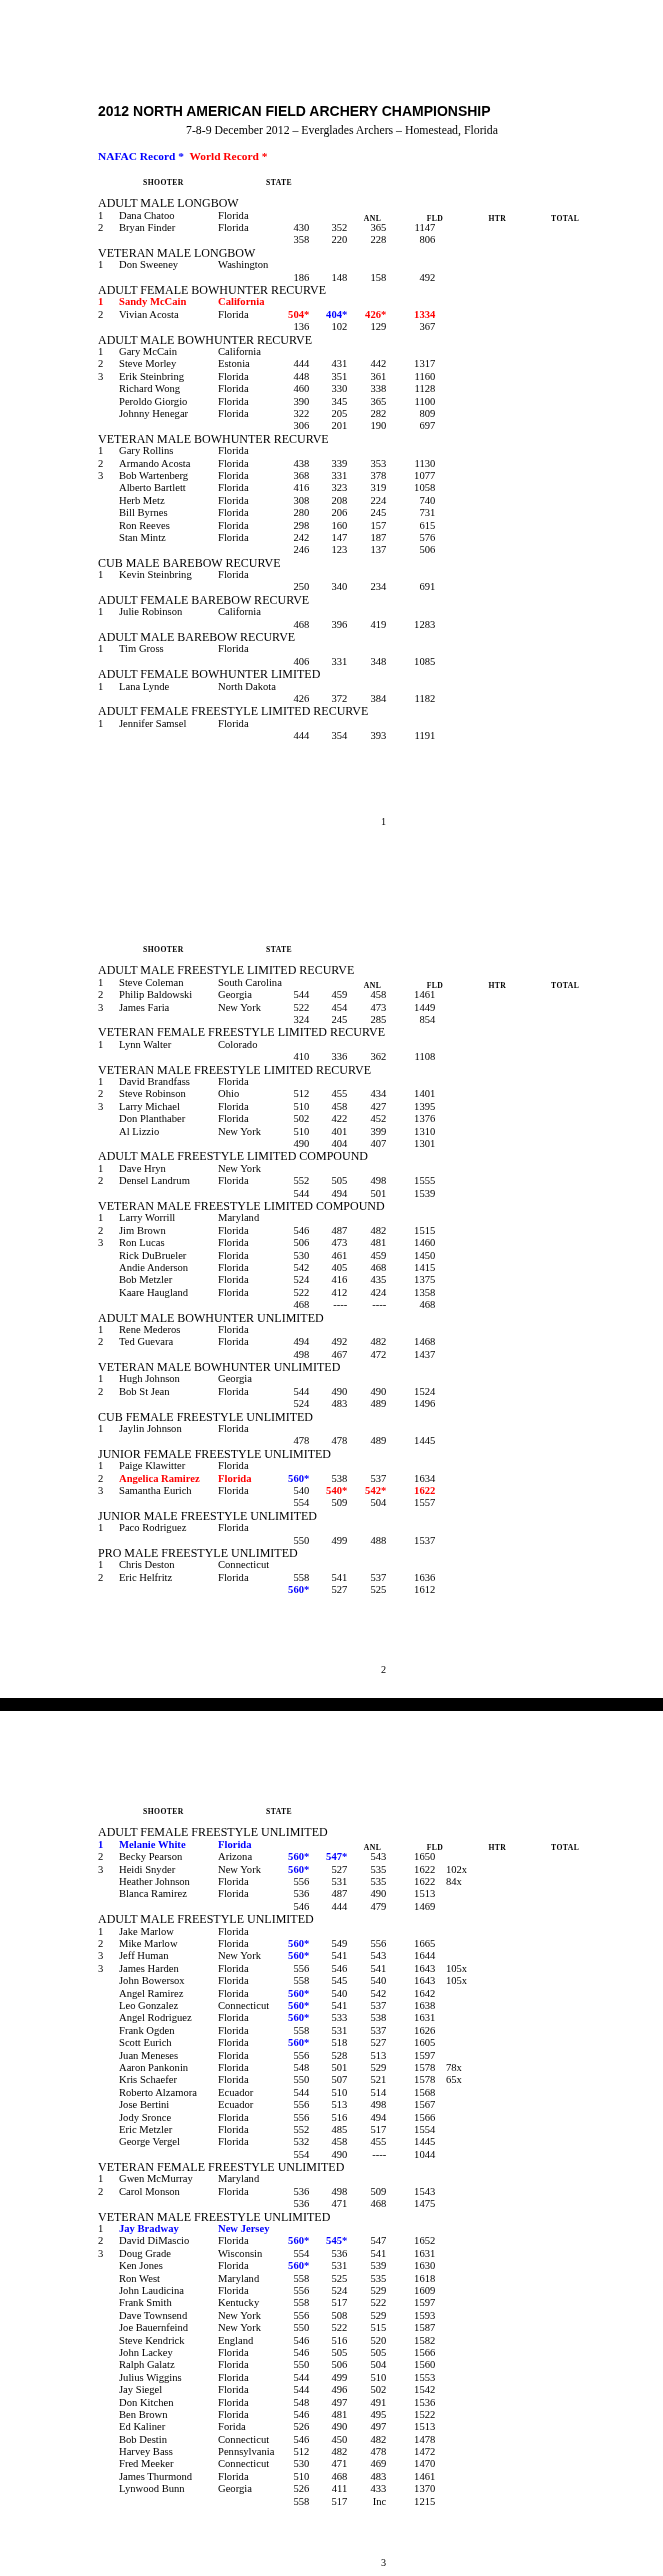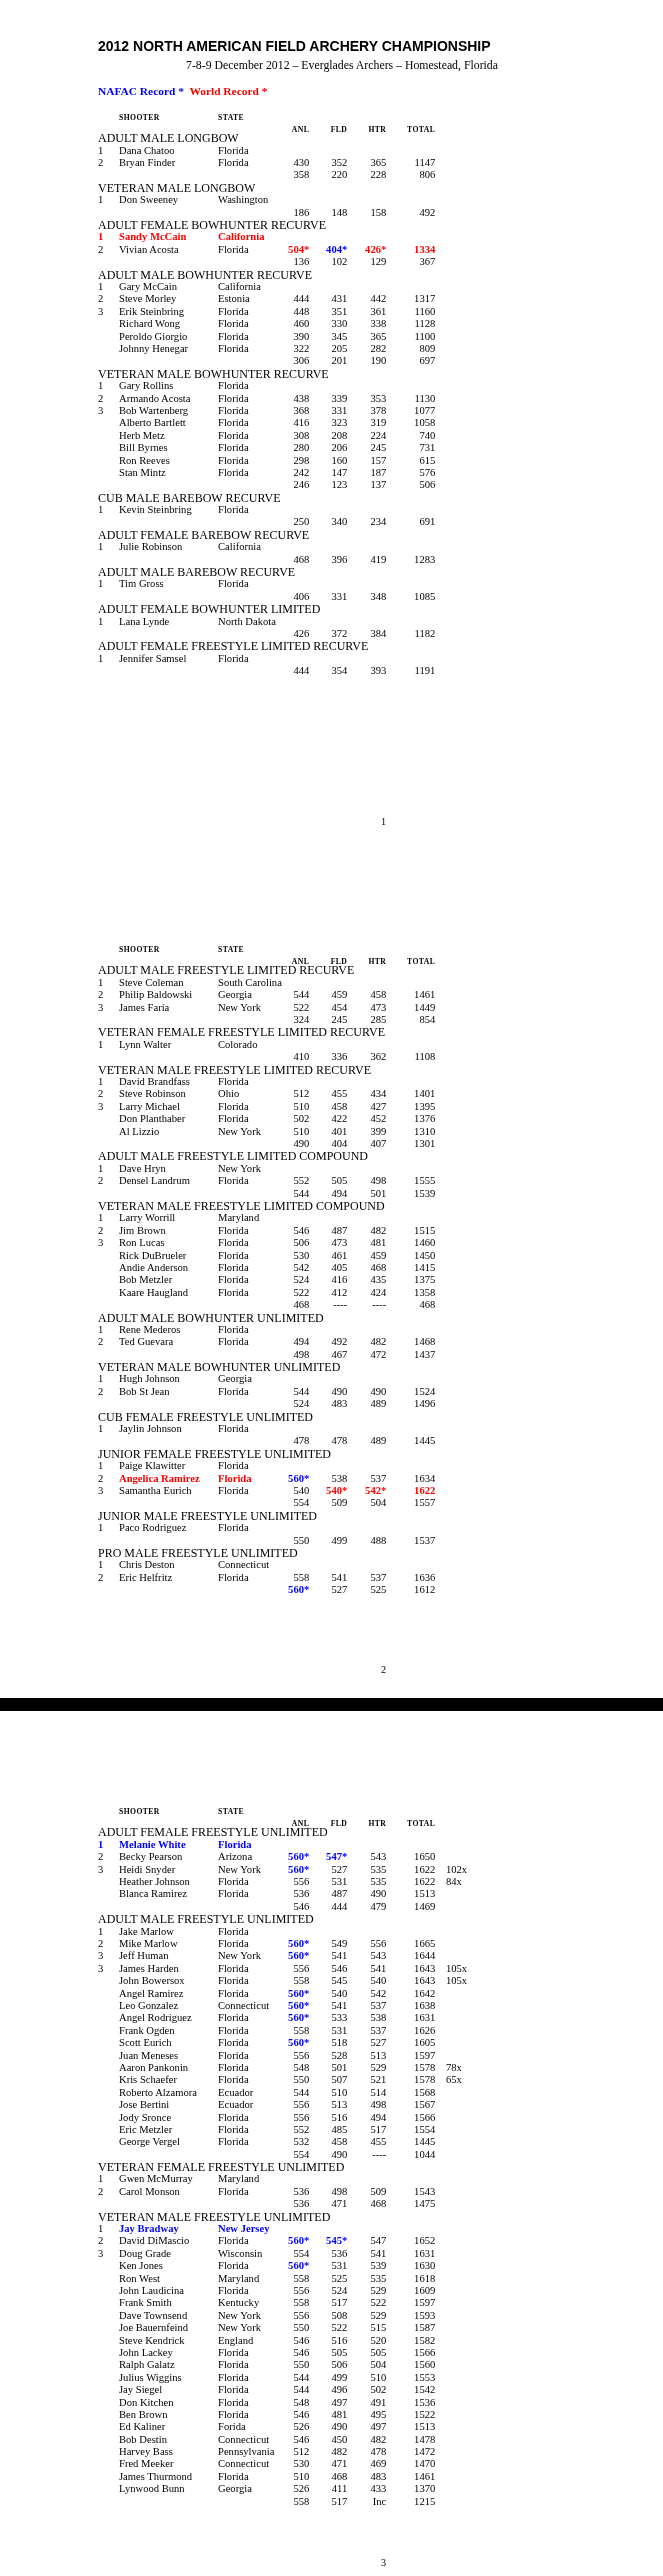--- a/index.html
+++ b/index.html
@@ -1,39 +1,39 @@
 <!DOCTYPE html>
 <html style="font-size:13px"><head>
 <meta charset="utf-8">
 <style>
   html,body{margin:0;padding:0;background:#ffffff;}
   body{font-family:"Liberation Serif",serif;color:#000;}
   .doc{position:relative;width:664px;height:2576px;background:#fff;overflow:hidden;}
   .page{position:absolute;left:0;width:664px;height:859px;background:#fff;}
   #page-1{top:0;} #page-2{top:859px;} #page-3{top:1717px;}
   .content{position:absolute;left:98px;top:0;width:400px;}
-  #page-1 .content{padding-top:38px;}
+  #page-1 .content{padding-top:103px;}
   #page-2 .content{padding-top:85px;}
   #page-3 .content{padding-top:89px;}
   h1.doc-title{margin:0;font-family:"Liberation Sans",sans-serif;font-weight:bold;
     font-size:14px;line-height:16.3px;white-space:nowrap;}
   .subtitle{margin:4.1px 0 0 0;font-size:11.8px;line-height:14px;white-space:nowrap;text-align:right;}
   .legend{margin:11.4px 0 0 0;font-size:11.4px;line-height:14px;font-weight:bold;}
   .legend .nafac{color:#0000ff;margin-right:3px;}
   .legend .world{color:#ff0000;}
   .table{margin-top:0;}
   #page-1 .table{margin-top:14px;}
   .row{display:grid;grid-template-columns:21px 99px 75px 16.3px 38px 39px 49px 41px;
     height:12.4px;line-height:12.4px;font-size:10.6px;white-space:nowrap;}
   .cell{overflow:visible;}
   .cell.state{grid-column:3 / span 2;}
   .cell.anl{grid-column:3 / span 2;text-align:right;}
   .cell.fld,.cell.htr,.cell.total{text-align:right;}
   .cell.xcount{text-align:left;padding-left:10.6px;}
-  .col-header{font-weight:bold;font-size:7.7px;letter-spacing:0.4px;margin-bottom:8.1px;}
+  .col-header{font-weight:bold;font-size:7.7px;letter-spacing:0.4px;margin-bottom:8.1px;gap:24px;}
   .col-header .cell.anl,.col-header .cell.fld,.col-header .cell.htr,.col-header .cell.total{text-align:right;}
   .section{margin-bottom:12.4px;}
   .sec-title{font-size:12px;line-height:12.4px;white-space:nowrap;}
   .c-red{color:#ff0000;font-weight:bold;}
   .c-blue{color:#0000ff;font-weight:bold;}
   .page-num{position:absolute;left:381px;font-size:10.2px;line-height:12.2px;}
   #page-1 .page-num{top:816px;} #page-2 .page-num{top:805px;} #page-3 .page-num{top:840px;}
   .separator-bar{position:absolute;left:0;top:1698px;width:664px;height:13px;background:#000;}
 </style>
 </head>

